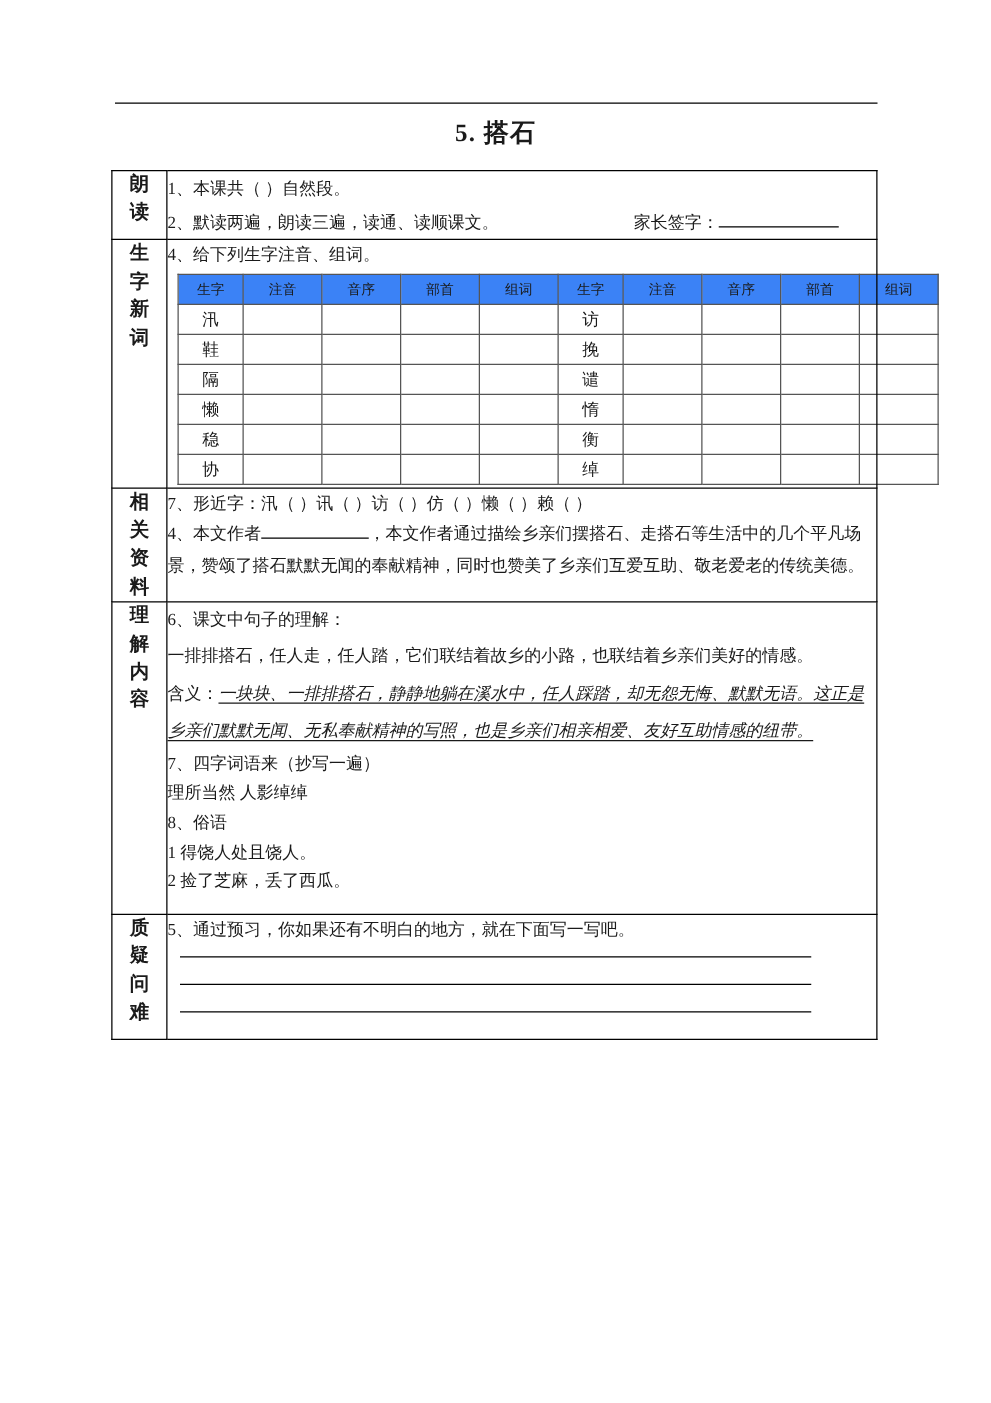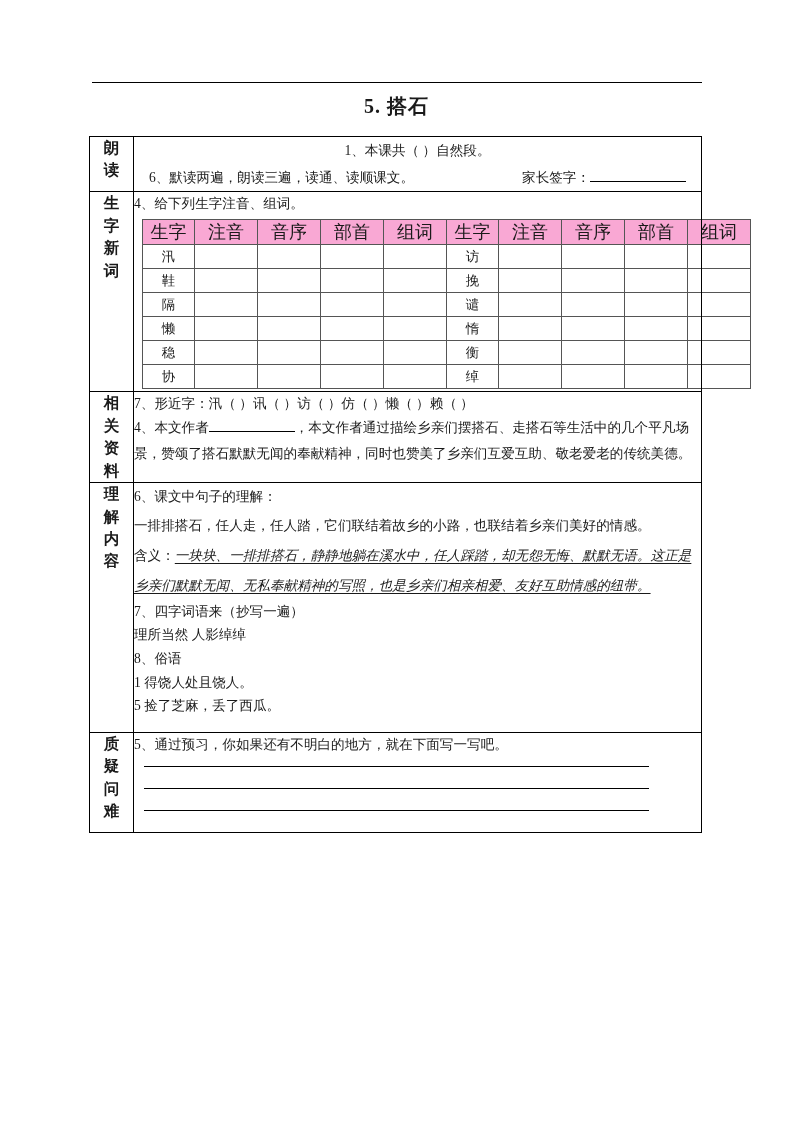--- a/index.html
+++ b/index.html
@@ -50,21 +50,21 @@
   }
   .lbl span{display:block;}
   .body-cell{padding:4px 6px 6px 8px;}
 
   .ln{
     font-size:13.6px;
     line-height:1.62;
     white-space:nowrap;
   }
   .ln.wrap{white-space:normal;}
-  .spaced{line-height:2.0;text-align:center;}
+  .spaced{line-height:2.0;}
   .b{font-weight:normal;}
   .u{text-decoration:underline;text-underline-offset:3px;font-style:italic;}
 
   
   .blank{
     display:inline-block;
     border-bottom:1.3px solid #000;
     vertical-align:baseline;
   }
   .blank-sig{width:96px;}
@@ -80,21 +80,21 @@
     margin:3px 0 2px 8px;
   }
   .charsheet td{
     border:1px solid #555;
     height:23px;
     text-align:center;
     vertical-align:middle;
     font-size:13.4px;
     padding:0;
   }
-  .charsheet td.hd{font-size:18px;background:#f9a8d4;}
+  .charsheet td.hd{font-size:11px;background:#3b82f6;}
   .charsheet col.c-zi{width:52px;}
   .charsheet col.c-x{width:63px;}
 
   
   .answer-lines{margin:9px 0 0 10px;}
   .answer-line{
     width:505px;height:0;
     border-bottom:1.3px solid #000;
     margin-bottom:21px;
   }
@@ -117,21 +117,21 @@
     <tbody>
 
       <tr>
         <td class="lbl">
           <span>朗</span>
           <span>读</span>
         </td>
         <td class="body-cell">
           <div class="ln spaced">1、本课共（         ）自然段。</div>
           <div class="ln spaced">
-            <span>6、默读两遍，朗读三遍，读通、读顺课文。</span><span class="sig">家长签字：</span><span class="blank blank-sig"></span>
+            <span>2、默读两遍，朗读三遍，读通、读顺课文。</span><span class="sig">家长签字：</span><span class="blank blank-sig"></span>
           </div>
         </td>
       </tr>
 
       <tr>
         <td class="lbl">
           <span>生</span>
           <span>字</span>
           <span>新</span>
           <span>词</span>
@@ -266,21 +266,21 @@
         <td class="body-cell">
           <div class="ln" style="line-height:2.0">6、课文中句子的理解：</div>
           <div class="ln wrap" style="line-height:2.3">一排排搭石，任人走，任人踏，它们联结着故乡的小路，也联结着乡亲们美好的情感。</div>
           <div class="ln wrap" style="line-height:2.15">
             <span class="b">含义：</span><span class="u">一块块、一排排搭石，静静地躺在溪水中，任人踩踏，却无怨无悔、默默无语。这正是乡亲们默默无闻、无私奉献精神的写照，也是乡亲们相亲相爱、友好互助情感的纽带。</span>
           </div>
           <div class="ln" style="line-height:1.72">7、四字词语来（抄写一遍）</div>
           <div class="ln" style="line-height:1.72">理所当然     人影绰绰</div>
           <div class="ln b" style="line-height:1.78">8、俗语</div>
           <div class="ln" style="line-height:1.72">1 得饶人处且饶人。</div>
-          <div class="ln" style="line-height:1.72">5 捡了芝麻，丢了西瓜。</div>
+          <div class="ln" style="line-height:1.72">2 捡了芝麻，丢了西瓜。</div>
           <div class="pad-bottom"></div>
         </td>
       </tr>
 
       <tr>
         <td class="lbl">
           <span>质</span>
           <span>疑</span>
           <span>问</span>
           <span>难</span>

